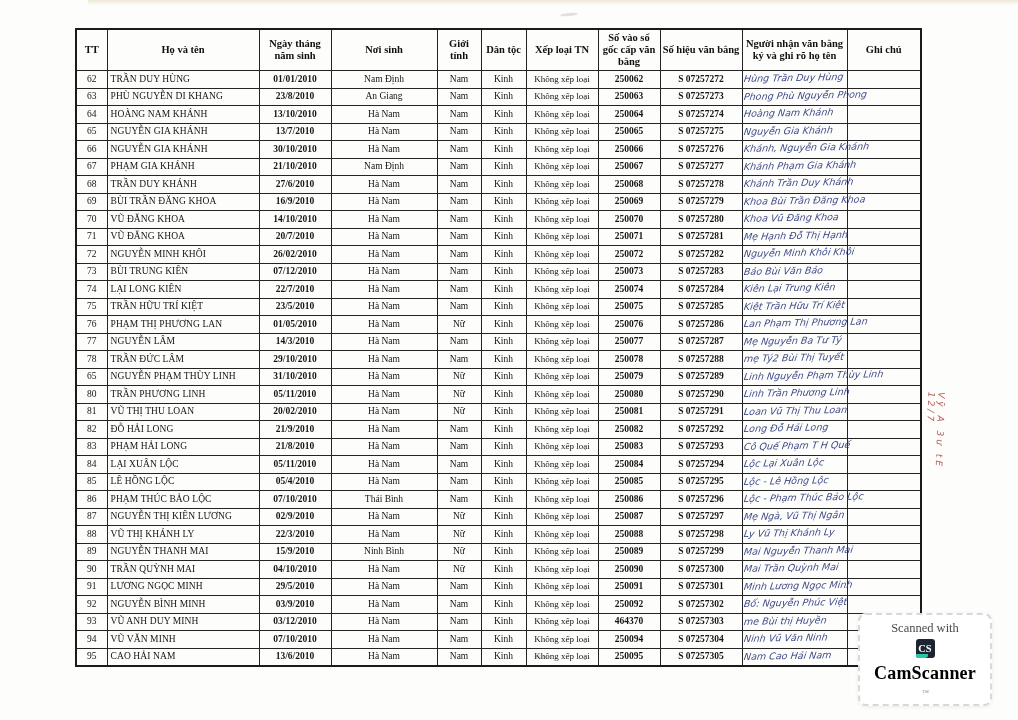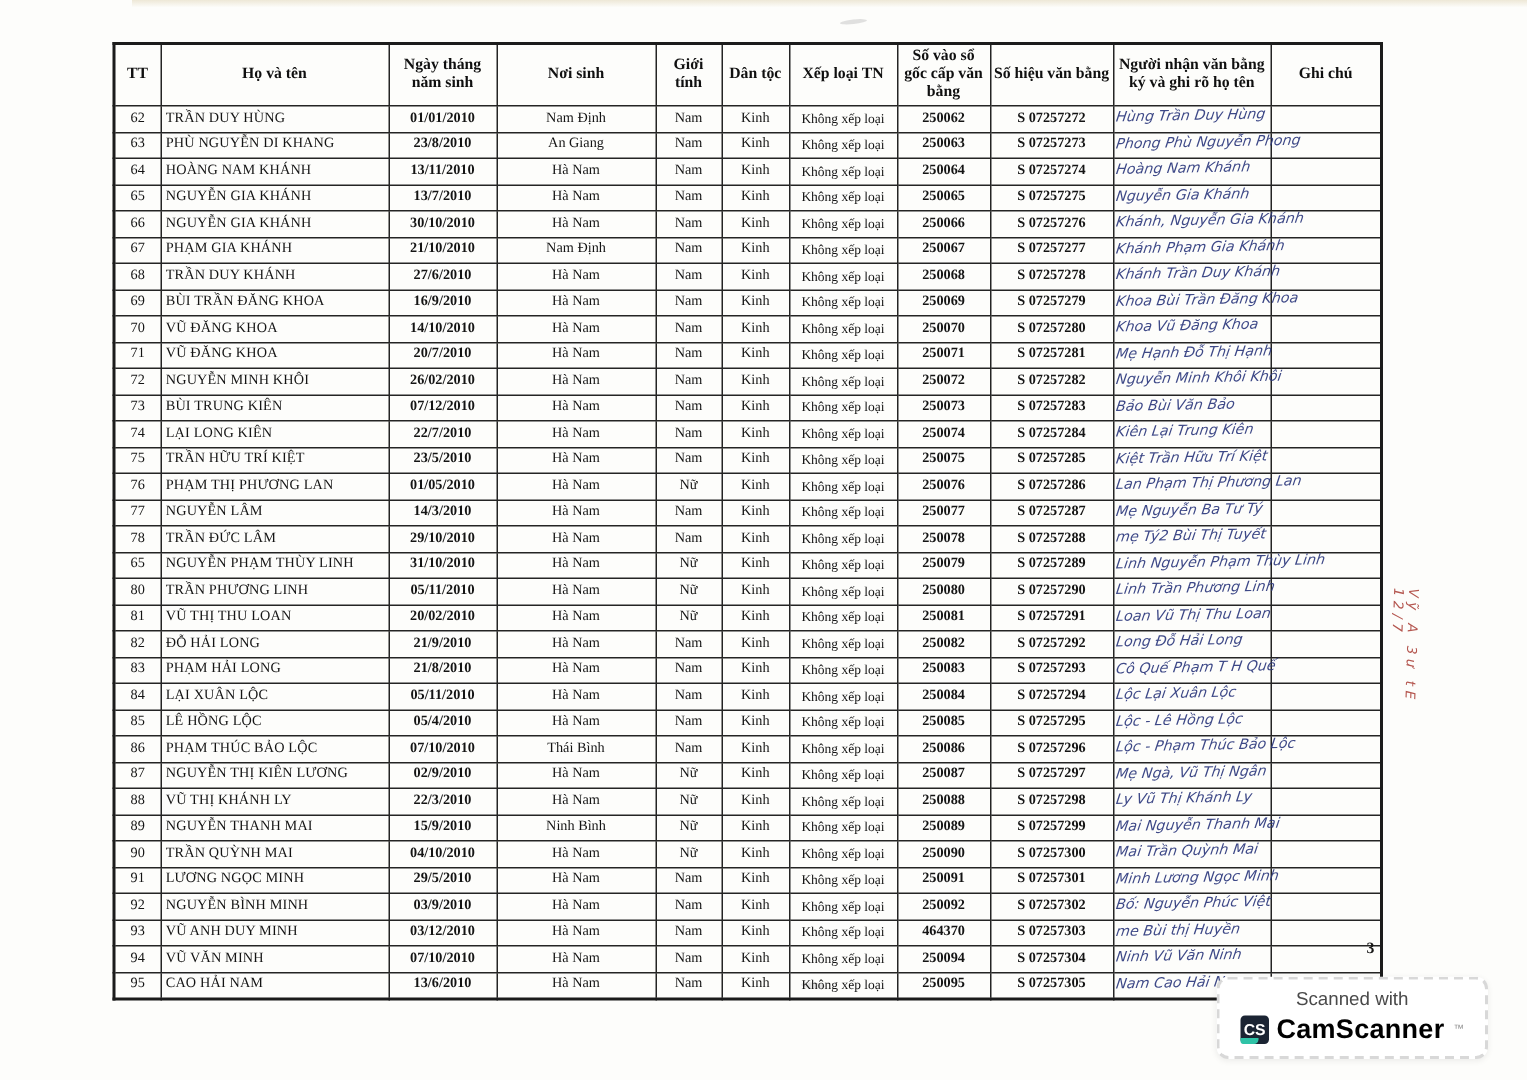--- a/index.html
+++ b/index.html
@@ -50,24 +50,24 @@
     font-size:9px;letter-spacing:3px;color:#a83a32;opacity:.85;
     transform:rotate(2deg);
   }
   .page-num{position:absolute;left:911px;top:627px;font-size:10.5px;font-weight:bold;}
 
   .badge{
     position:absolute;right:26px;bottom:14px;
     background:#ffffff;border:2px dashed #d8d8d8;border-radius:8px;
     padding:6px 14px 7px;text-align:center;
     box-shadow:0 1px 4px rgba(0,0,0,.07);
-    font-family:Liberation Sans, sans-serif;
+    font-family:Liberation Serif, serif;
   }
   .badge .b1{color:#4a4a4a;font-size:12.5px;margin-bottom:3px;}
-  .badge .b2{display:flex;align-items:center;justify-content:flex-end;gap:5px;}
+  .badge .b2{display:flex;align-items:center;justify-content:flex-end;gap:5px;flex-direction:column;}
   .cs-logo{
     width:19px;height:19px;border-radius:3px;background:#1b2433;color:#fff;
     font-weight:bold;font-size:10.5px;display:inline-flex;align-items:center;
     justify-content:center;position:relative;flex:0 0 auto;
   }
   .cs-logo::after{
     content:"";position:absolute;left:0;right:7px;bottom:0;height:4px;
     background:#2fc3a7;border-radius:0 0 3px 2px;
   }
   .cs-logo span{position:relative;z-index:1;}
@@ -134,21 +134,21 @@
           <td class="c-ethnicity">Kinh</td>
           <td class="c-classification">Không xếp loại</td>
           <td class="c-reg">250063</td>
           <td class="c-cert">S 07257273</td>
           <td class="c-sig"><span class="hand">Phong Phù Nguyễn Phong</span></td>
           <td class="c-note"></td>
         </tr>
         <tr>
           <td class="c-tt">64</td>
           <td class="c-name">HOÀNG NAM KHÁNH</td>
-          <td class="c-dob">13/11/2010</td>
+          <td class="c-dob">13/10/2010</td>
           <td class="c-pob">Hà Nam</td>
           <td class="c-gender">Nam</td>
           <td class="c-ethnicity">Kinh</td>
           <td class="c-classification">Không xếp loại</td>
           <td class="c-reg">250064</td>
           <td class="c-cert">S 07257274</td>
           <td class="c-sig"><span class="hand">Hoàng Nam Khánh</span></td>
           <td class="c-note"></td>
         </tr>
         <tr>

